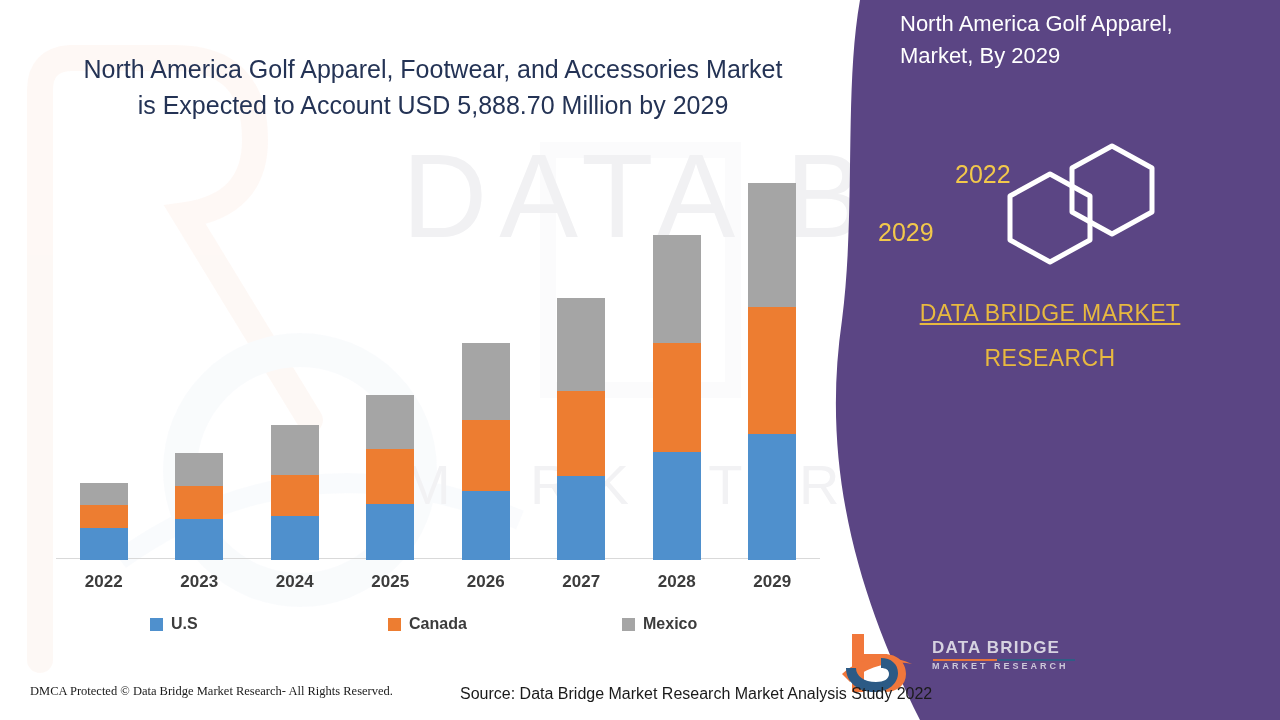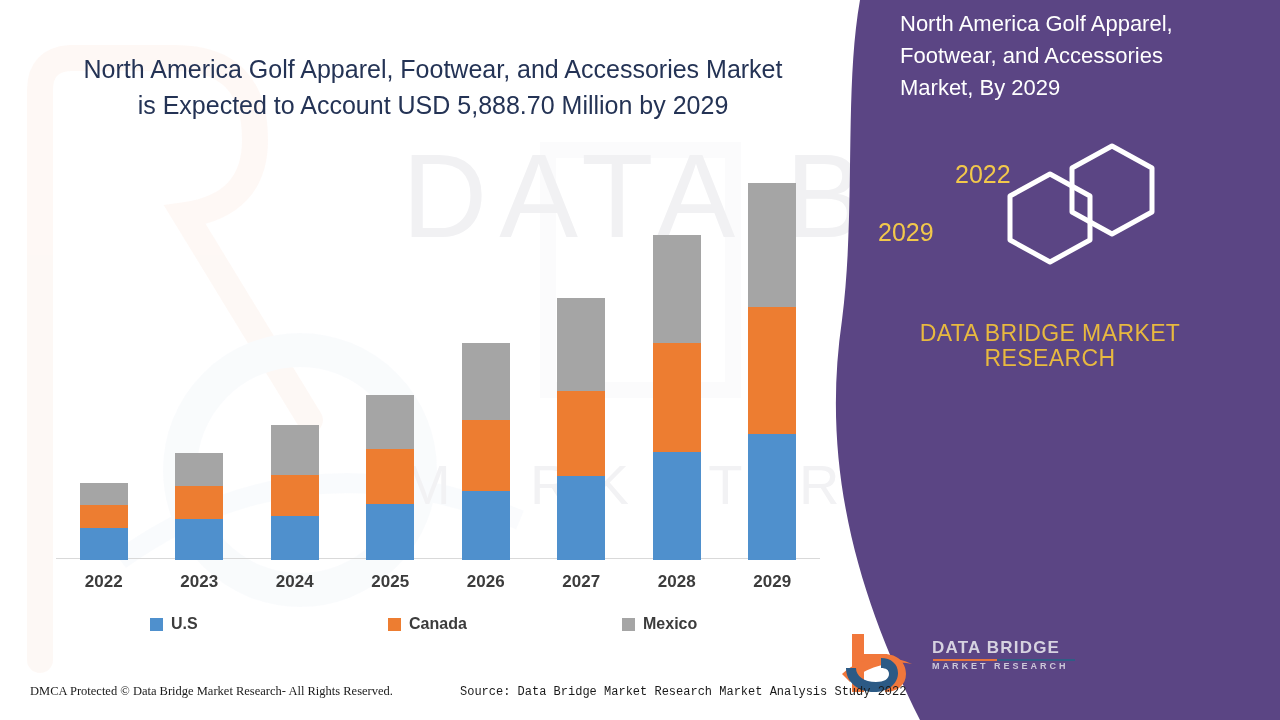--- a/index.html
+++ b/index.html
@@ -102,21 +102,21 @@
 
   .brand-line {
     position: absolute;
     left: 20px;
     width: 420px;
     text-align: center;
     color: #e8b93f;
     font-size: 23px;
     letter-spacing: 0.4px;
   }
-  .brand-line.b1 { top: 320px; }
+  .brand-line.b1 { top: 300px; text-decoration: underline; }
   .brand-line.b2 { top: 345px; }
 
   
   .dbmr-logo {
     position: absolute;
     left: 20px;
     top: 630px;
     width: 230px;
     height: 70px;
   }
@@ -237,22 +237,22 @@
     top: 684px;
     font-family: "Liberation Serif", serif;
     font-size: 12.5px;
     color: #1a1a1a;
     z-index: 5;
   }
   .footer-right {
     position: absolute;
     left: 460px;
     top: 685px;
-    font-family: Liberation Mono, monospace;
-    font-size: 12px;
+    font-family: Liberation Sans, sans-serif;
+    font-size: 16px;
     color: #1a1a1a;
     z-index: 5;
   }
 </style>
 </head>
 <body>
 
 <div id="page">
 
   <svg class="bg-art" viewBox="0 0 880 720">
@@ -348,21 +348,20 @@
   <div class="footer-left">DMCA Protected © Data Bridge Market Research- All Rights Reserved.</div>
   <div class="footer-right">Source: Data Bridge Market Research Market Analysis Study 2022</div>
 
   <svg class="right-panel" viewBox="0 0 460 720" preserveAspectRatio="none">
     <path id="panelShape" d="M40 0 L460 0 L460 720 L100 720 C 40 600, 0 470, 22 320 C 36 210, 24 90, 40 0 Z" fill="#5b4584"></path>
   </svg>
 
   <div class="panel-content">
     <div class="panel-title">
       <div>North America Golf Apparel,</div>
-      <div>Footwear, and Accessories</div>
       <div>Market, By 2029</div>
     </div>
 
     <svg class="hex-wrap" viewBox="0 0 330 130" style="overflow:visible">
 
       <polygon points="182,6 222,28 222,72 182,94 142,72 142,28" fill="none" stroke="#ffffff" stroke-width="5" stroke-linejoin="round"></polygon>
 
       <polygon points="120,34 160,56 160,100 120,122 80,100 80,56" fill="none" stroke="#ffffff" stroke-width="5" stroke-linejoin="round"></polygon>
     </svg>
     <div class="hex-label y2022">2022</div>

